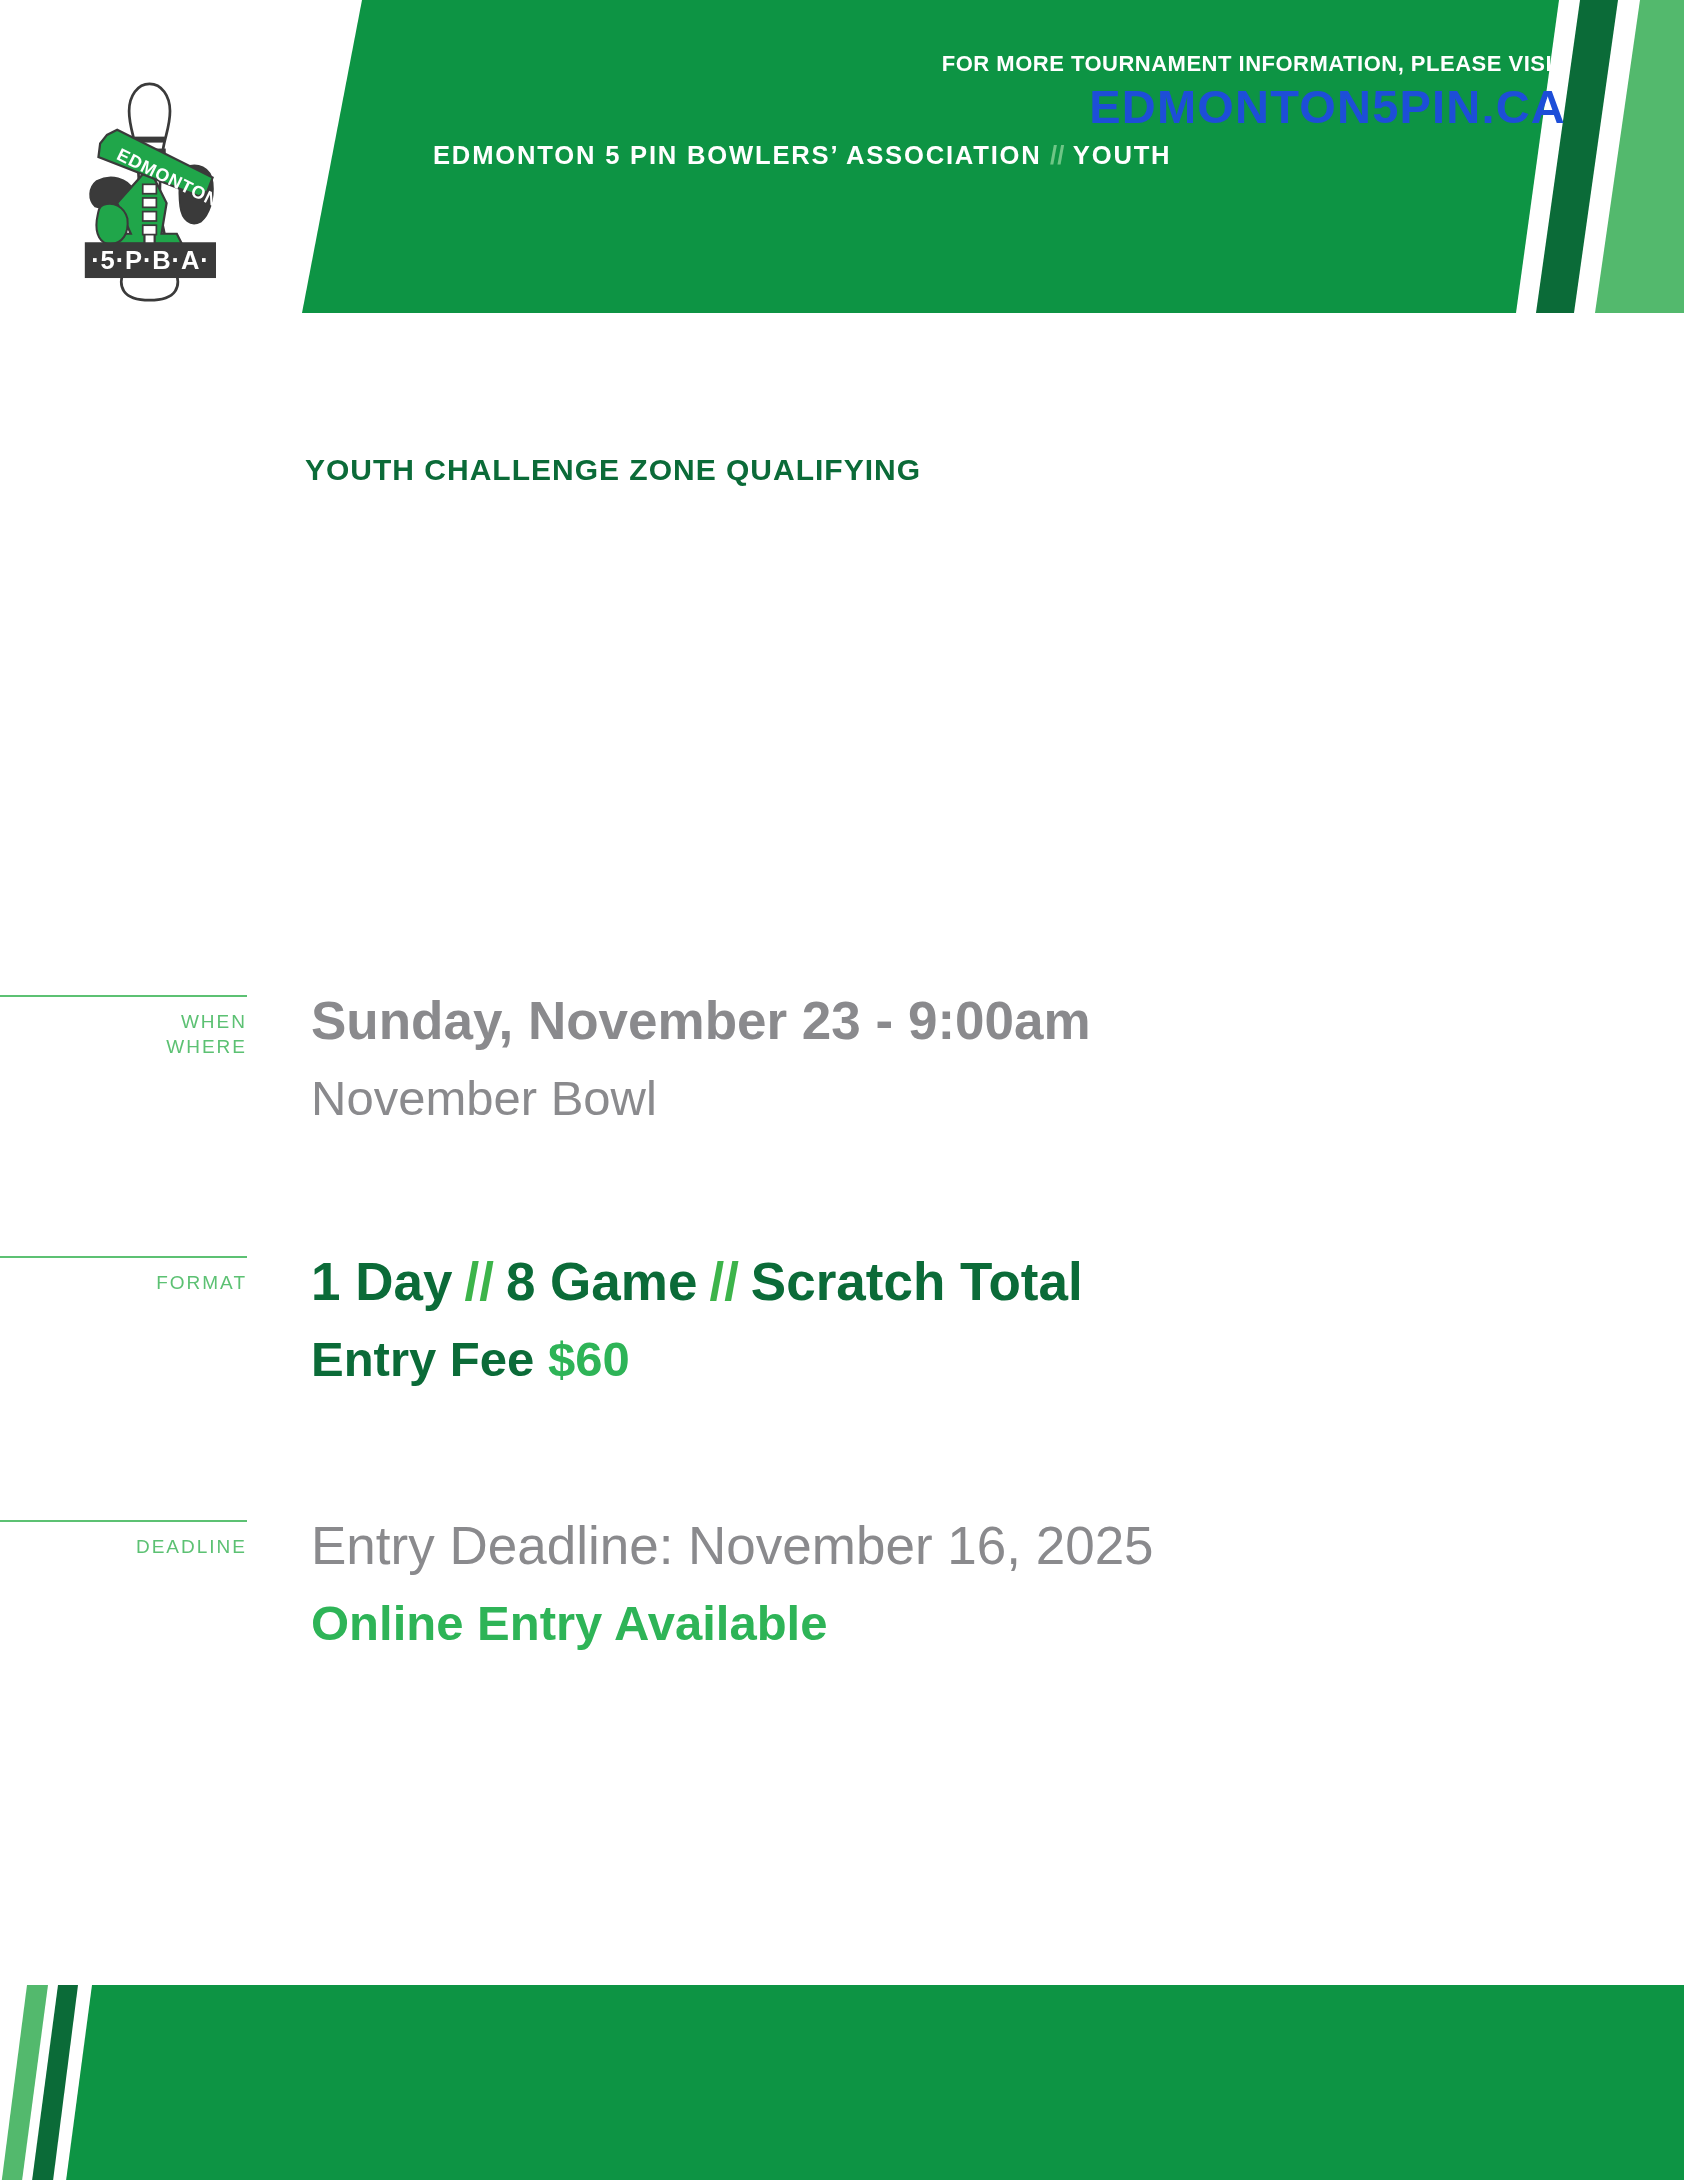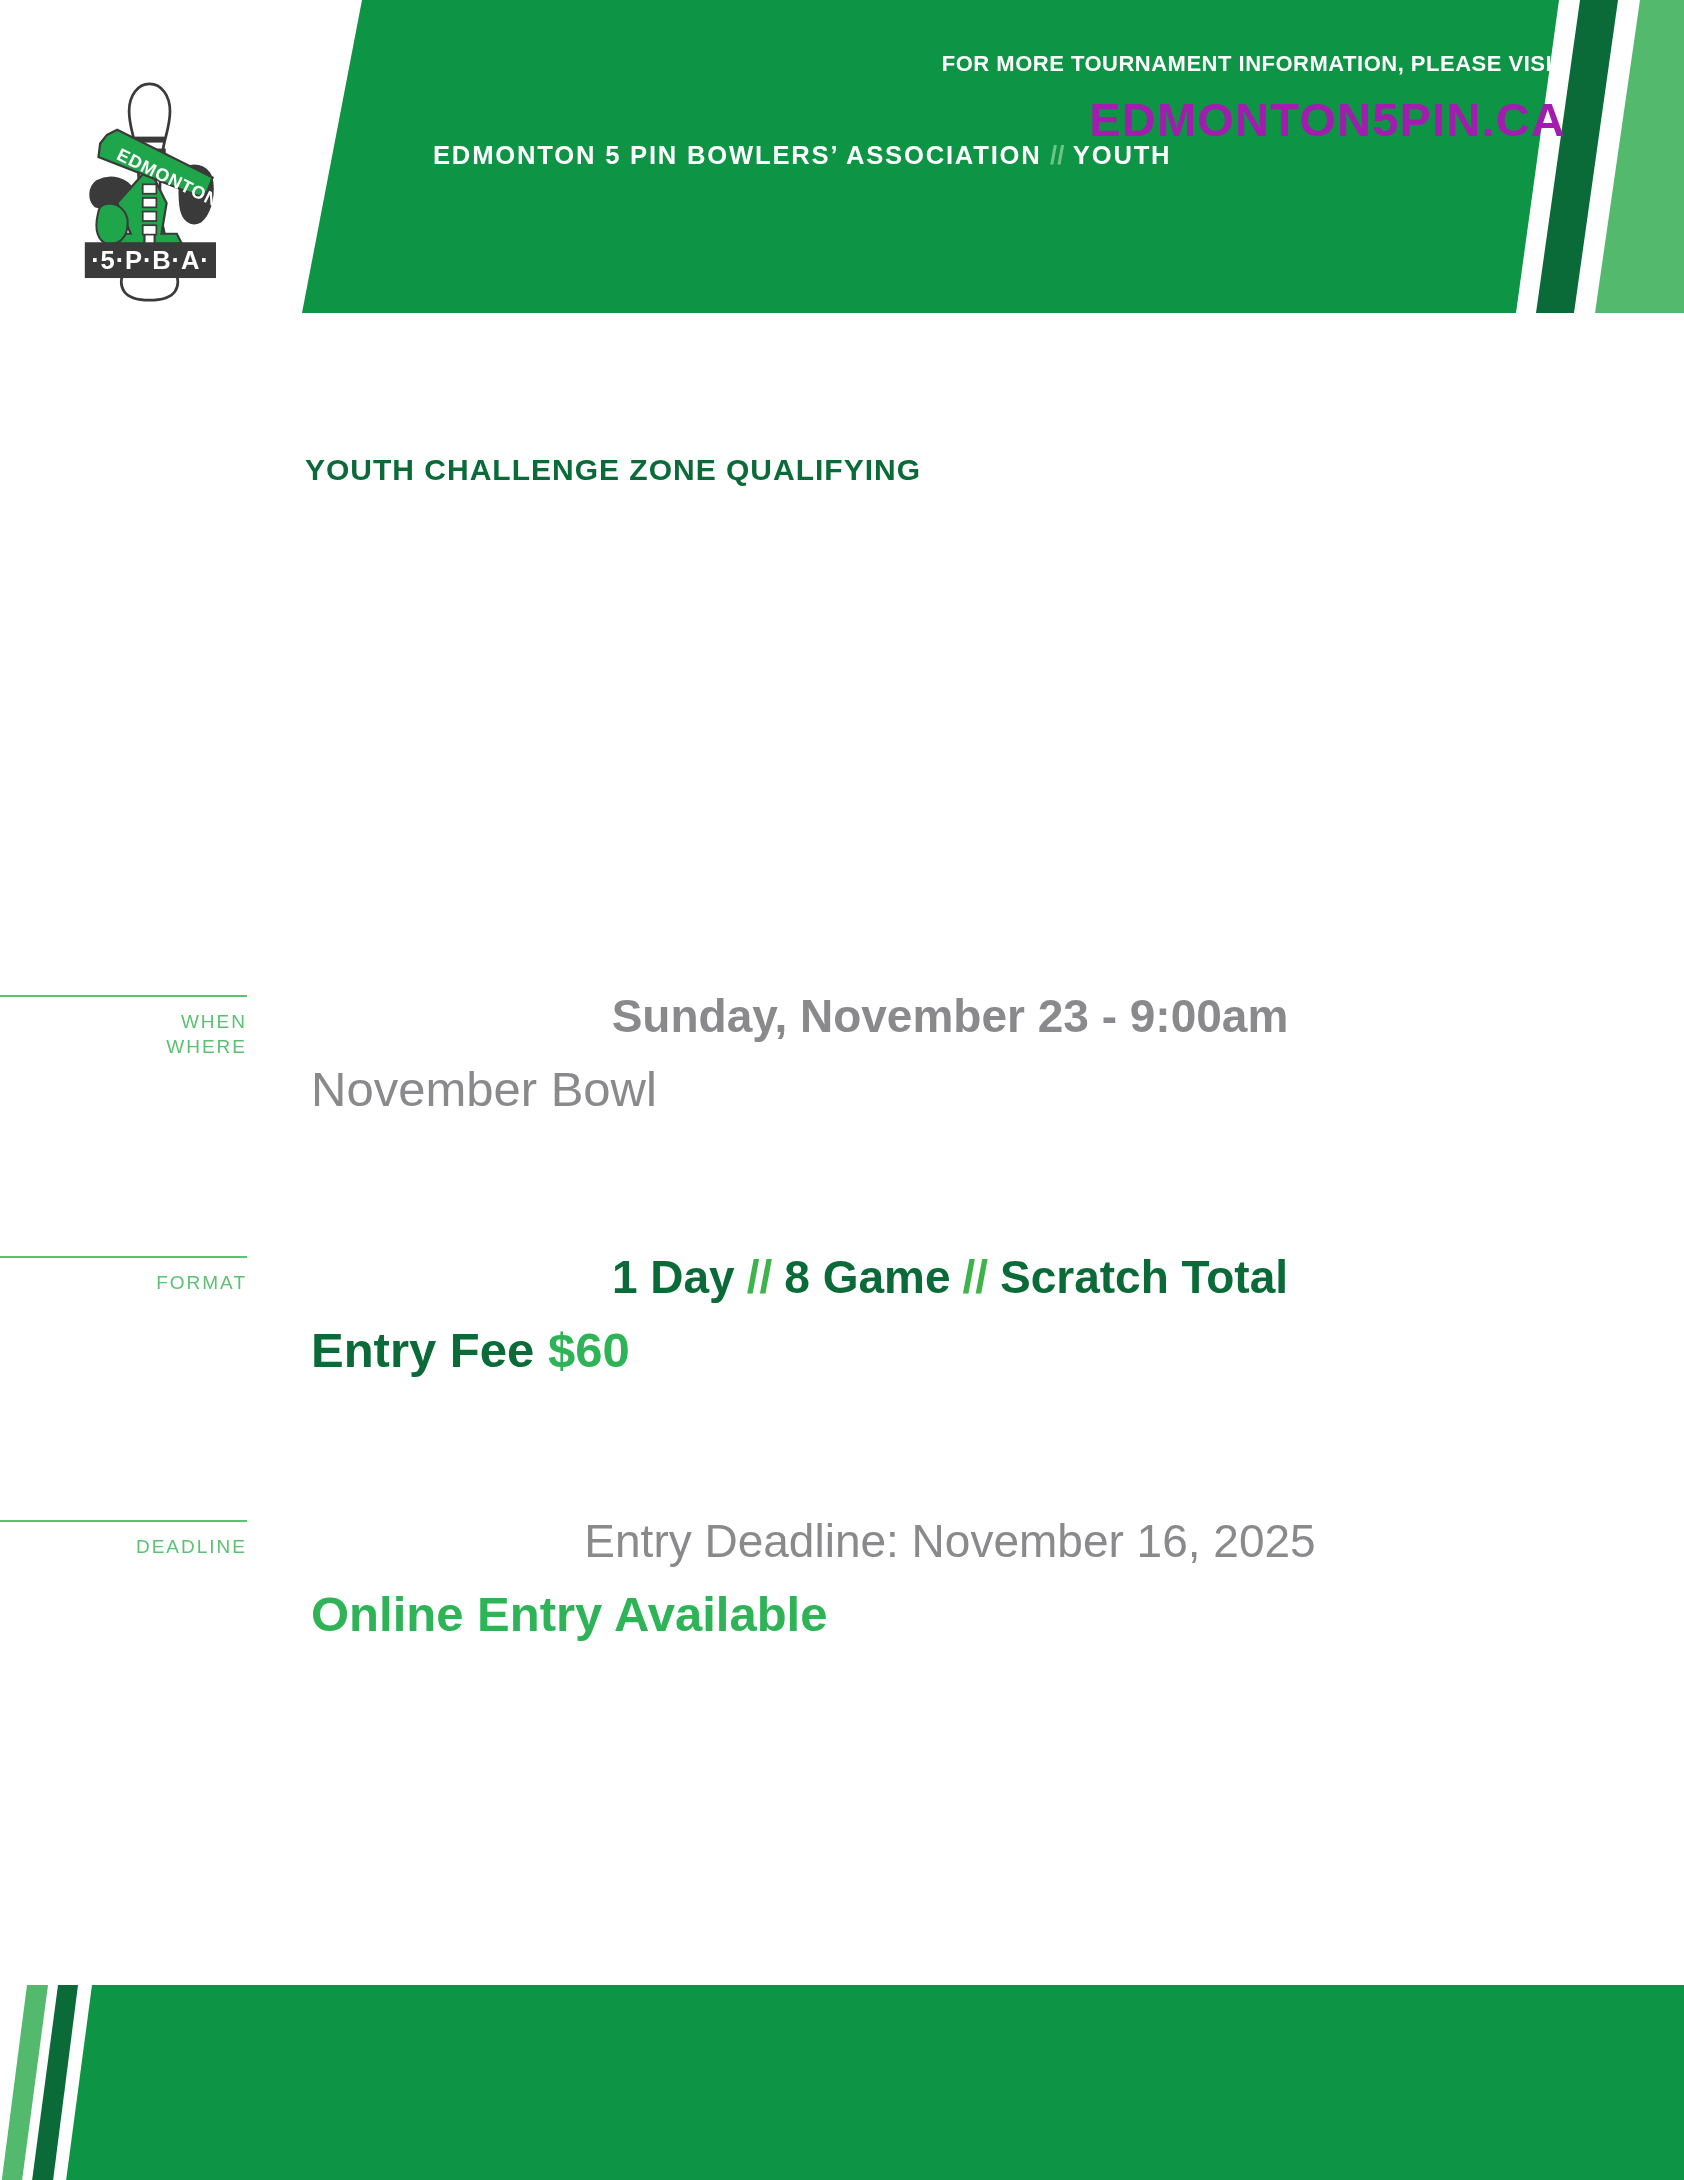--- a/index.html
+++ b/index.html
@@ -159,21 +159,21 @@
   .row-body {
     position: absolute;
     left: 311px;
     top: -7.7px;
     width: 1278px;
   }
   .line-1, .line-2 {
     line-height: 1.28;
     white-space: nowrap;
   }
-  .line-1 { font-size: 46px; text-align: center; }
+  .line-1 { font-size: 53px; }
   .line-2 { font-size: 49px; }
 
   .gray-bold   { color: #8a8a8d; font-weight: bold; }
   .gray-reg    { color: #8a8a8d; font-weight: normal; }
   .dgreen-bold { color: #0b6b38; font-weight: bold; }
   .lgreen-bold { color: #2eb457; font-weight: bold; }
   .slash-sep {
     color: #3cb44a;
     font-weight: bold;
     padding: 0 12px;
@@ -233,26 +233,26 @@
   }
   .ftr-kicker {
     color: #ffffff;
     font-size: 22px;
     font-weight: bold;
     letter-spacing: 0.5px;
     line-height: 1;
     white-space: nowrap;
   }
   .ftr-url {
-    color: #a21caf;
+    color: #1d4ed8;
     font-size: 47px;
     font-weight: bold;
     letter-spacing: 1.2px;
     line-height: 1;
-    margin-top: 21px;
+    margin-top: 8px;
     white-space: nowrap;
   }
 </style>
 </head>
 <body>
 
 <div id="poster">
 
   <div id="header-band">
     <div class="hdr-main"></div>

